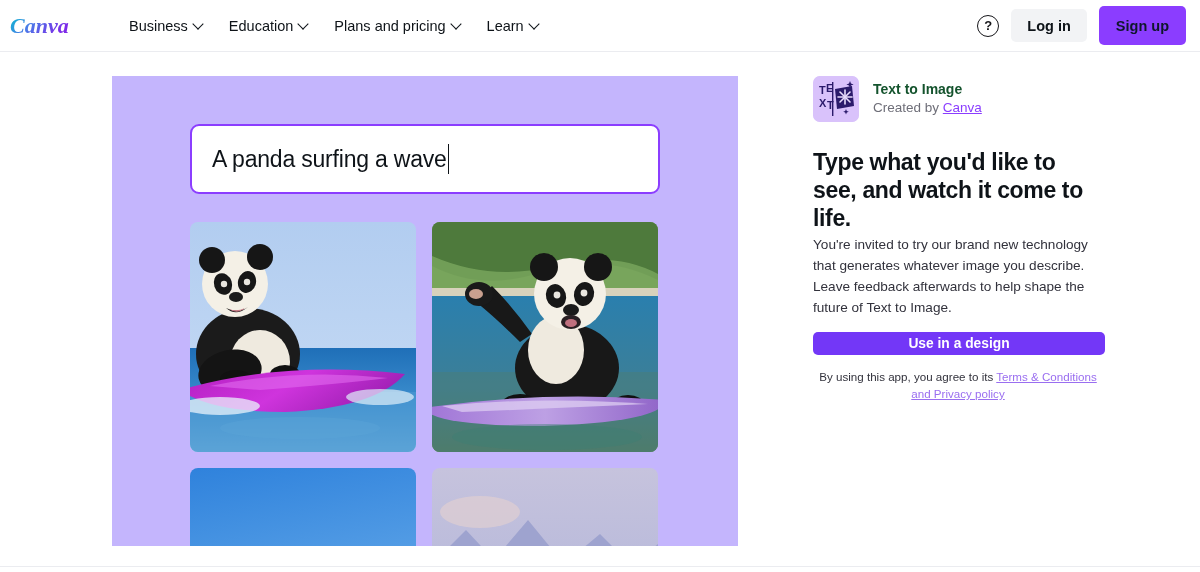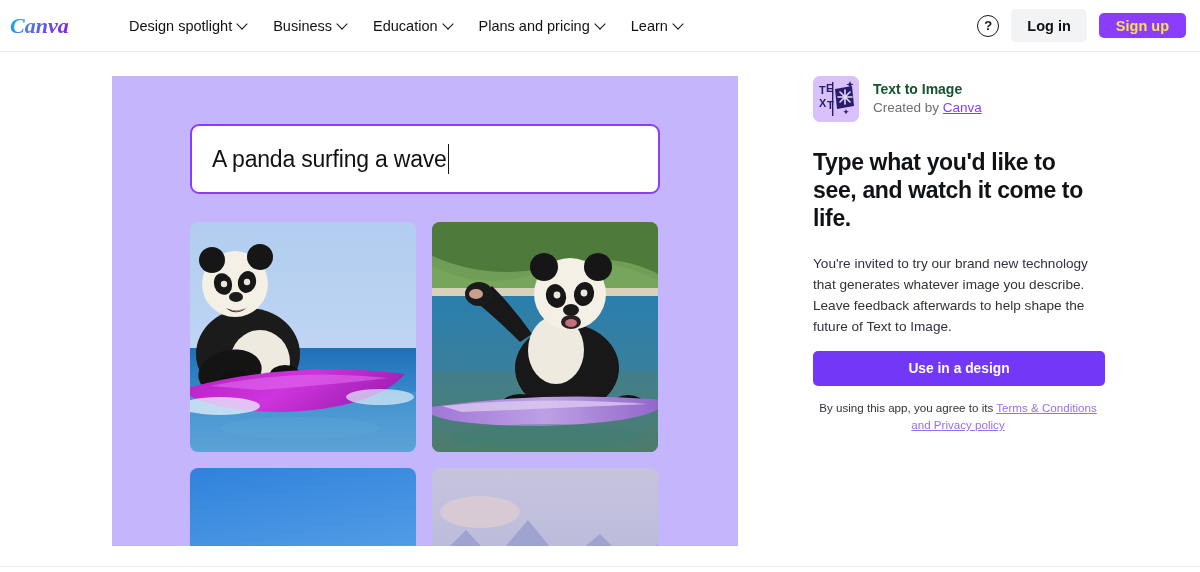--- a/index.html
+++ b/index.html
@@ -94,27 +94,27 @@
     border-radius: 5px;
     font-size: 14.5px;
     font-weight: 700;
     padding: 0 16px;
     height: 33px;
     cursor: pointer;
     font-family: inherit;
   }
   .btn-signup {
     background: #8b3dff;
-    color: #fde047;
+    color: #0f172a;
     border: none;
     border-radius: 5px;
     font-size: 14.5px;
     font-weight: 700;
     padding: 0 17px;
-    height: 25px;
+    height: 39px;
     cursor: pointer;
     font-family: inherit;
   }
 
   
   .canvas {
     position: absolute;
     left: 112px;
     top: 76px;
     width: 626px;
@@ -213,36 +213,36 @@
     text-decoration: underline;
     cursor: pointer;
   }
 
   .headline {
     font-size: 23px;
     font-weight: 700;
     line-height: 1.22;
     color: #0e1318;
     letter-spacing: -0.35px;
-    margin-bottom: 21px;
+    margin-bottom: 2px;
     max-width: 282px;
   }
 
   .blurb {
     font-size: 13.6px;
     line-height: 1.55;
     color: #32323c;
     margin-bottom: 14px;
     max-width: 290px;
   }
 
   .btn-use {
     display: block;
     width: 292px;
-    height: 35px;
+    height: 23px;
     background: #7337f7;
     color: #ffffff;
     border: none;
     border-radius: 5px;
     font-size: 13.8px;
     font-weight: 700;
     cursor: pointer;
     font-family: inherit;
     margin-bottom: 14px;
   }
@@ -281,24 +281,20 @@
           <stop offset="0%" stop-color="#00c4cc"></stop>
           <stop offset="45%" stop-color="#4a7ce8"></stop>
           <stop offset="100%" stop-color="#7d2ae8"></stop>
         </linearGradient>
       </defs>
       <text x="0" y="21" font-family="Liberation Serif, serif" font-size="22" font-style="italic" font-weight="700" fill="url(#lg)">Canva</text>
     </svg>
   </div>
 
   <nav class="nav">
-    <div class="nav-item">
-      <span>Design spotlight</span>
-      <span class="caret"></span>
-    </div>
     <div class="nav-item">
       <span>Business</span>
       <span class="caret"></span>
     </div>
     <div class="nav-item">
       <span>Education</span>
       <span class="caret"></span>
     </div>
     <div class="nav-item">
       <span>Plans and pricing</span>

